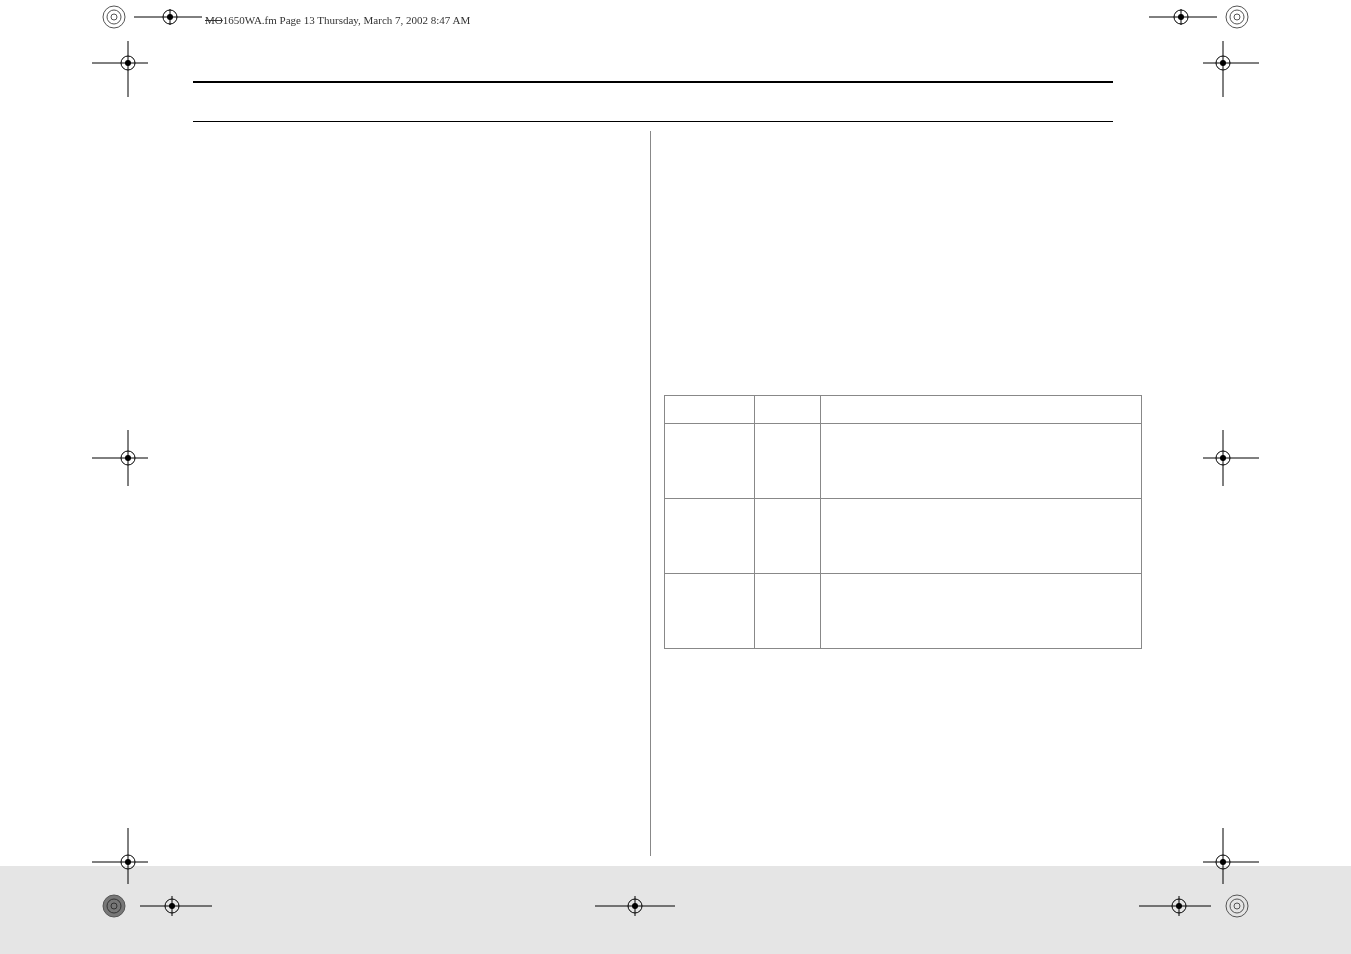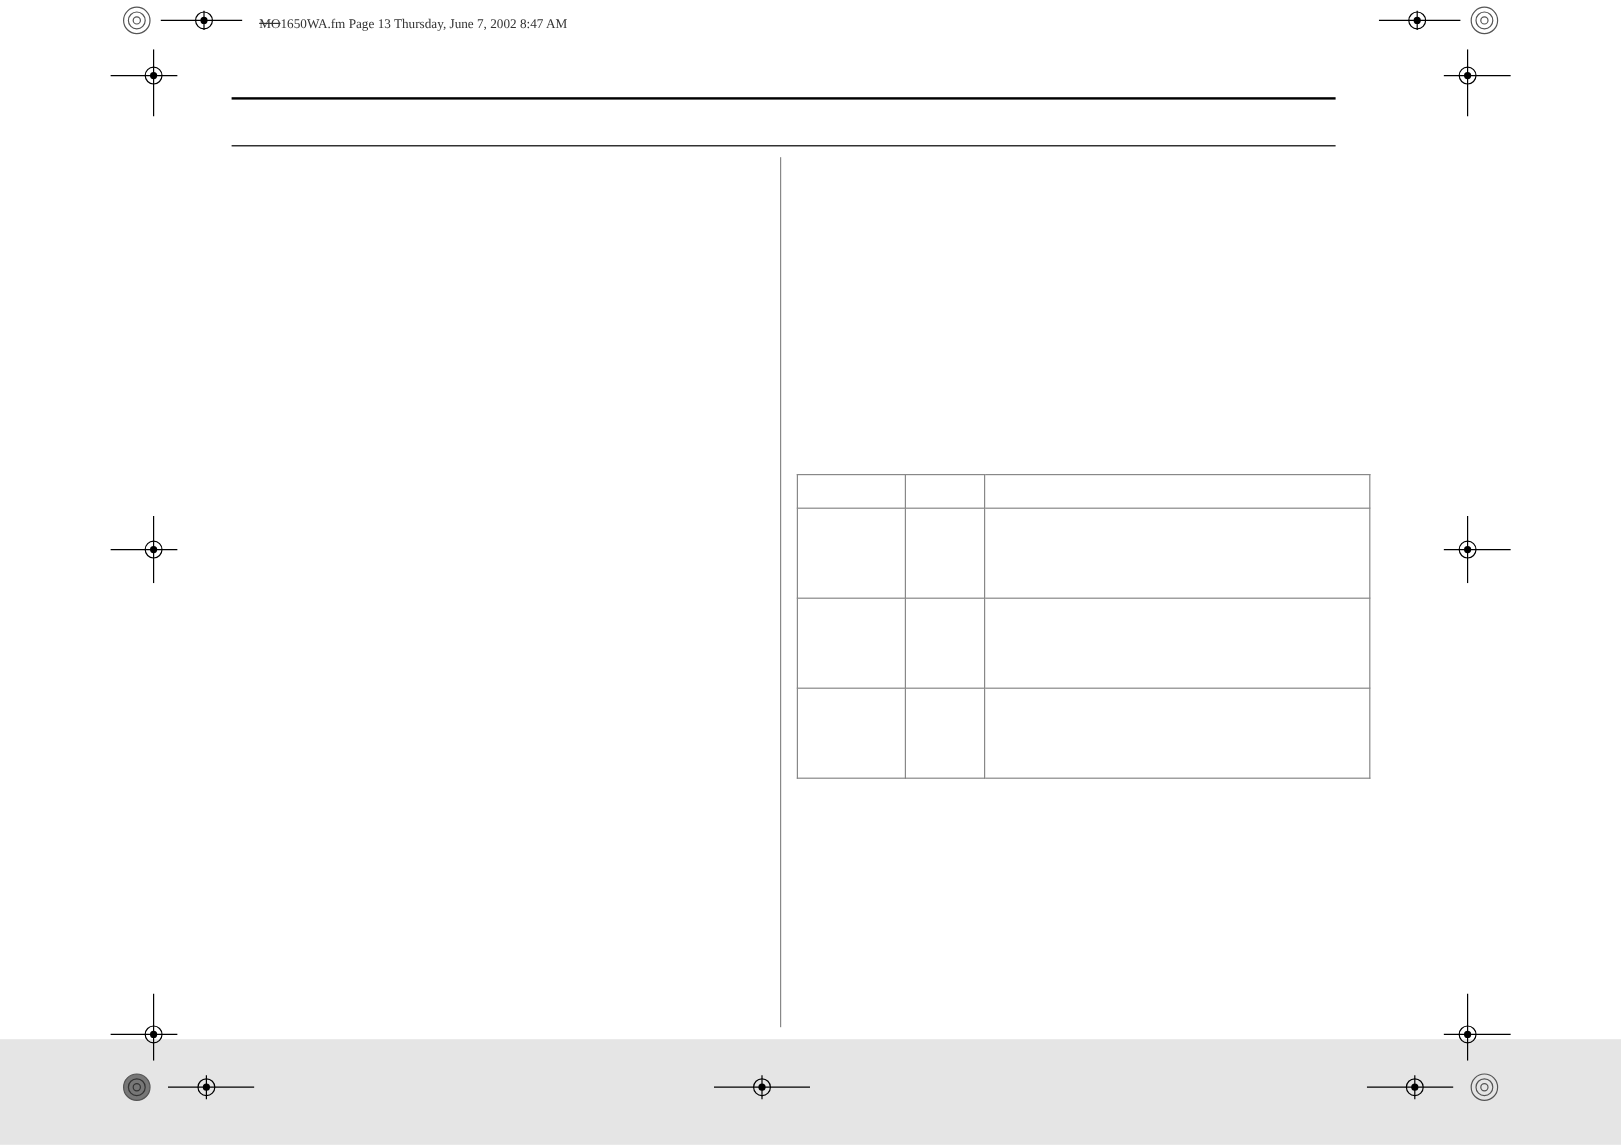--- a/index.html
+++ b/index.html
@@ -14,21 +14,20 @@
     }
     .header-text {
       position: absolute;
       top: 14px;
       left: 205px;
       font-size: 11px;
       color: #333;
     }
     .strikethrough {
       text-decoration: line-through;
-      margin-left: 11px;
     }
     .content-rule-1 {
       position: absolute;
       top: 81px;
       left: 193px;
       width: 920px;
       height: 2px;
       background: #000;
     }
     .content-rule-2 {
@@ -131,21 +130,21 @@
 <div class="mark" style="top:430px; right:92px;">
   <svg width="56" height="56" viewBox="0 0 56 56">
     <line x1="20" y1="0" x2="20" y2="56" stroke="#000" stroke-width="1"></line>
     <line x1="0" y1="28" x2="56" y2="28" stroke="#000" stroke-width="1"></line>
     <circle cx="20" cy="28" r="7" fill="none" stroke="#000" stroke-width="1"></circle>
     <circle cx="20" cy="28" r="3" fill="#000"></circle>
   </svg>
 </div>
 
 <div class="header-text">
-  <span class="strikethrough">MO</span><span>1650WA.fm  Page 13  Thursday, June 7, 2002  8:47 AM</span>
+  <span class="strikethrough">MO</span><span>1650WA.fm  Page 13  Thursday, March 7, 2002  8:47 AM</span>
 </div>
 
 <div class="content-rule-1"></div>
 <div class="content-rule-2"></div>
 
 <div class="center-divider"></div>
 
 <table class="data-table">
   <tbody>
       <tr>

